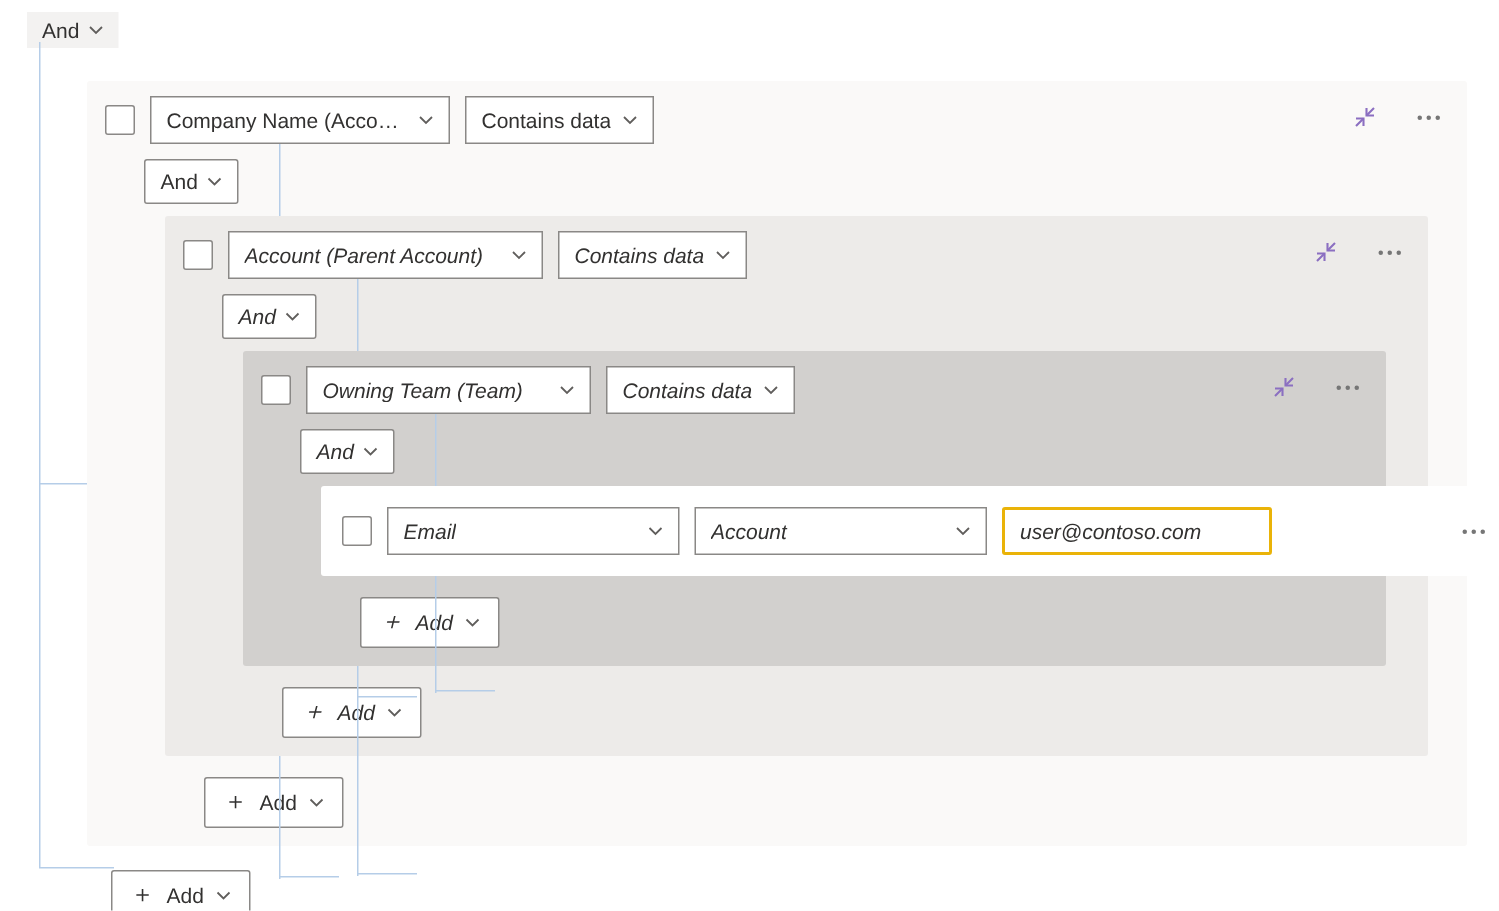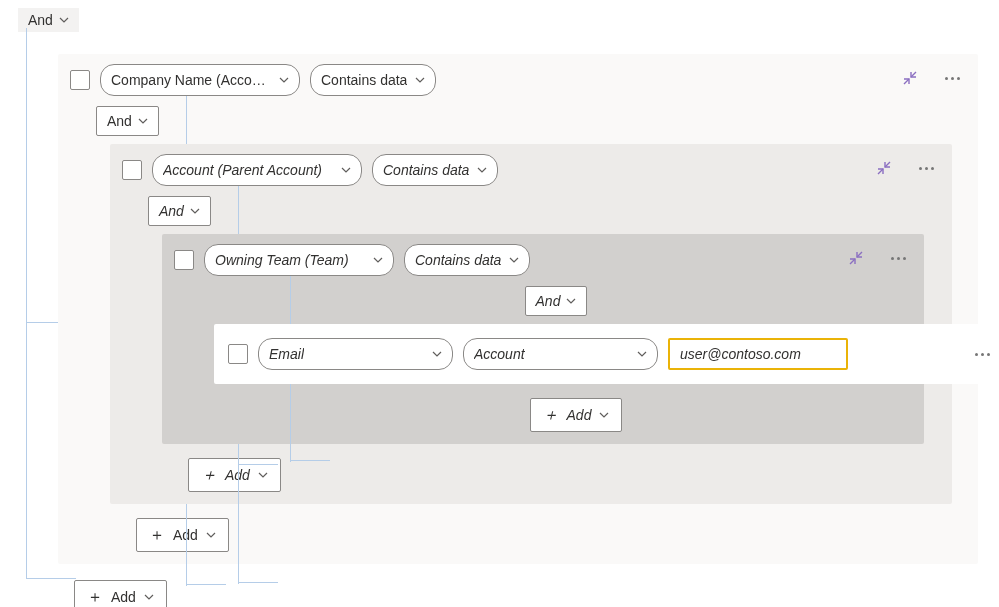--- a/index.html
+++ b/index.html
@@ -35,21 +35,21 @@
   .chev svg { width: 10px; height: 10px; display:block; }
   .chev path { stroke: #605e5c; stroke-width:1.2; fill:none; }
 
   .card {
     border-radius: 2px;
     padding: 10px 12px 12px 12px;
     position: relative;
   }
   .card.level1 { background: #faf9f8; margin-left: 40px; margin-top: 22px; width: 920px;}
   .card.level2 { background: #edebe9; margin-left: 40px; margin-top: 8px; width:842px;font-style:italic;}
-  .card.level3 { background: #d2d0ce; margin-left: 40px; margin-top: 8px; width:762px;text-align:center;}
+  .card.level3 { background: #d2d0ce; margin-left: 40px; margin-top: 8px; width:762px;}
   .card.level4 { background: #ffffff; margin-left: 40px; margin-top: 8px; width:796px; padding:14px;}
 
   .row {
     display: flex;
     align-items: center;
     gap: 10px;
   }
   .checkbox {
     width: 20px; height: 20px;
     border: 1px solid #8a8886;
@@ -59,21 +59,21 @@
     flex: none;
   }
   .dropdown {
     display: inline-flex;
     align-items: center;
     justify-content: space-between;
     gap: 8px;
     border: 1px solid #8a8886;
     background: #fff;
     padding: 5px 10px;
-    border-radius: 14px;
+    border-radius: 0;
     font-size: 14px;
     cursor: pointer;
     min-height: 32px;
   }
   .dropdown .label {
     white-space: nowrap;
     overflow: hidden;
     text-overflow: ellipsis;
   }
   .textinput {

